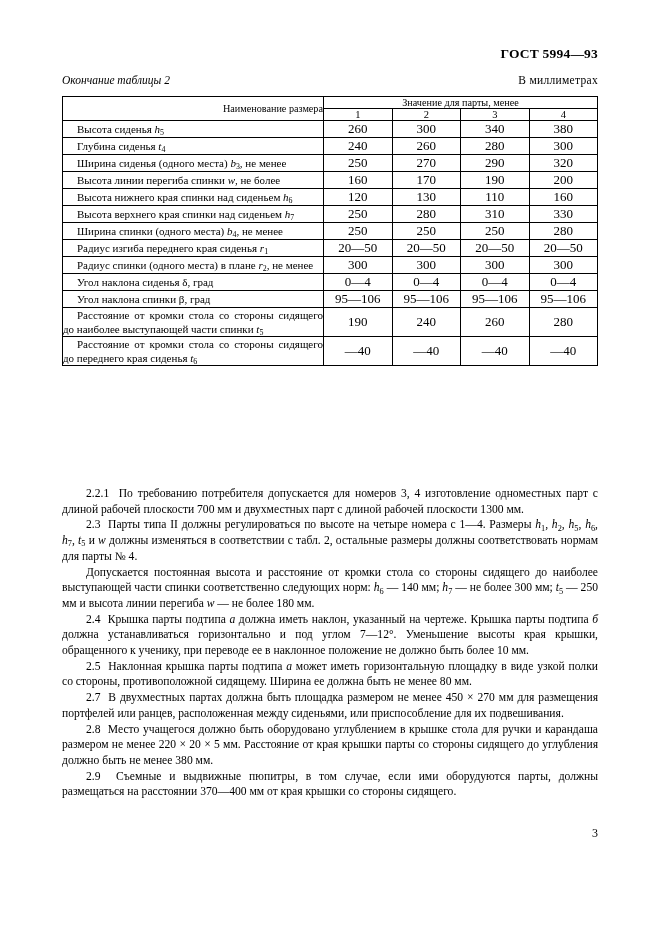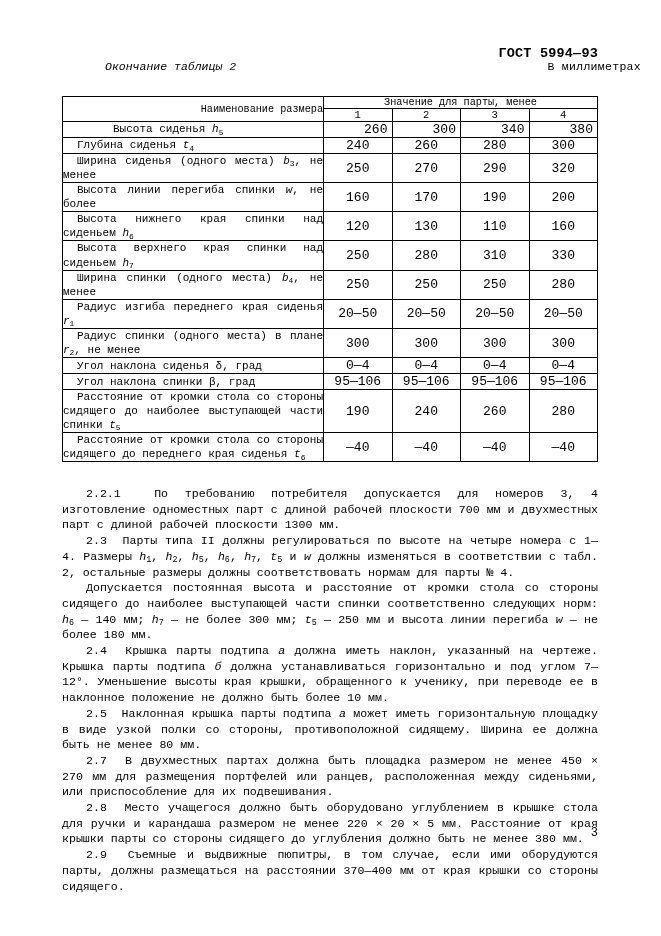--- a/index.html
+++ b/index.html
@@ -14,45 +14,43 @@
     font-family: "Liberation Serif", "DejaVu Serif", serif;
     color: #000000;
     overflow: hidden;
   }
 
   .page {
     position: absolute;
     left: 0; top: 0;
     width: 661px;
     height: 936px;
-    font-family: Liberation Mono, monospace;
   }
 
   
   .doc-header {
     position: absolute;
     left: 62px;
     top: 46px;
     width: 536px;
     text-align: right;
     font-weight: bold;
     font-size: 13.5px;
     letter-spacing: 0.2px;
   }
 
   .caption-row {
     position: absolute;
     left: 62px;
-    top: 60px;
+    top: 74px;
     width: 536px;
     display: flex;
     justify-content: space-between;
     align-items: flex-end;
     font-size: 11.5px;
-    margin-left: 43px;
   }
   .caption-left {
     font-style: italic;
   }
   .caption-right {
     font-style: normal;
     letter-spacing: 0.3px;
   }
 
   
@@ -103,21 +101,21 @@
   td.rowlabel .ind {
     padding-left: 14px;
   }
   td.val {
     text-align: center;
     font-size: 13px;
     padding: 5px 2px;
     border-top: none;
     border-bottom: none;
   }
-  tr.first-data td { border-top: 1px solid #000; padding-left: 36px; }
+  tr.first-data td { border-top: 1px solid #000; }
   tr.last-data td { border-bottom: 1px solid #000; }
 
   sub {
     font-size: 0.72em;
     vertical-align: baseline;
     position: relative;
     top: 0.28em;
   }
   i.v { font-style: italic; }
 

